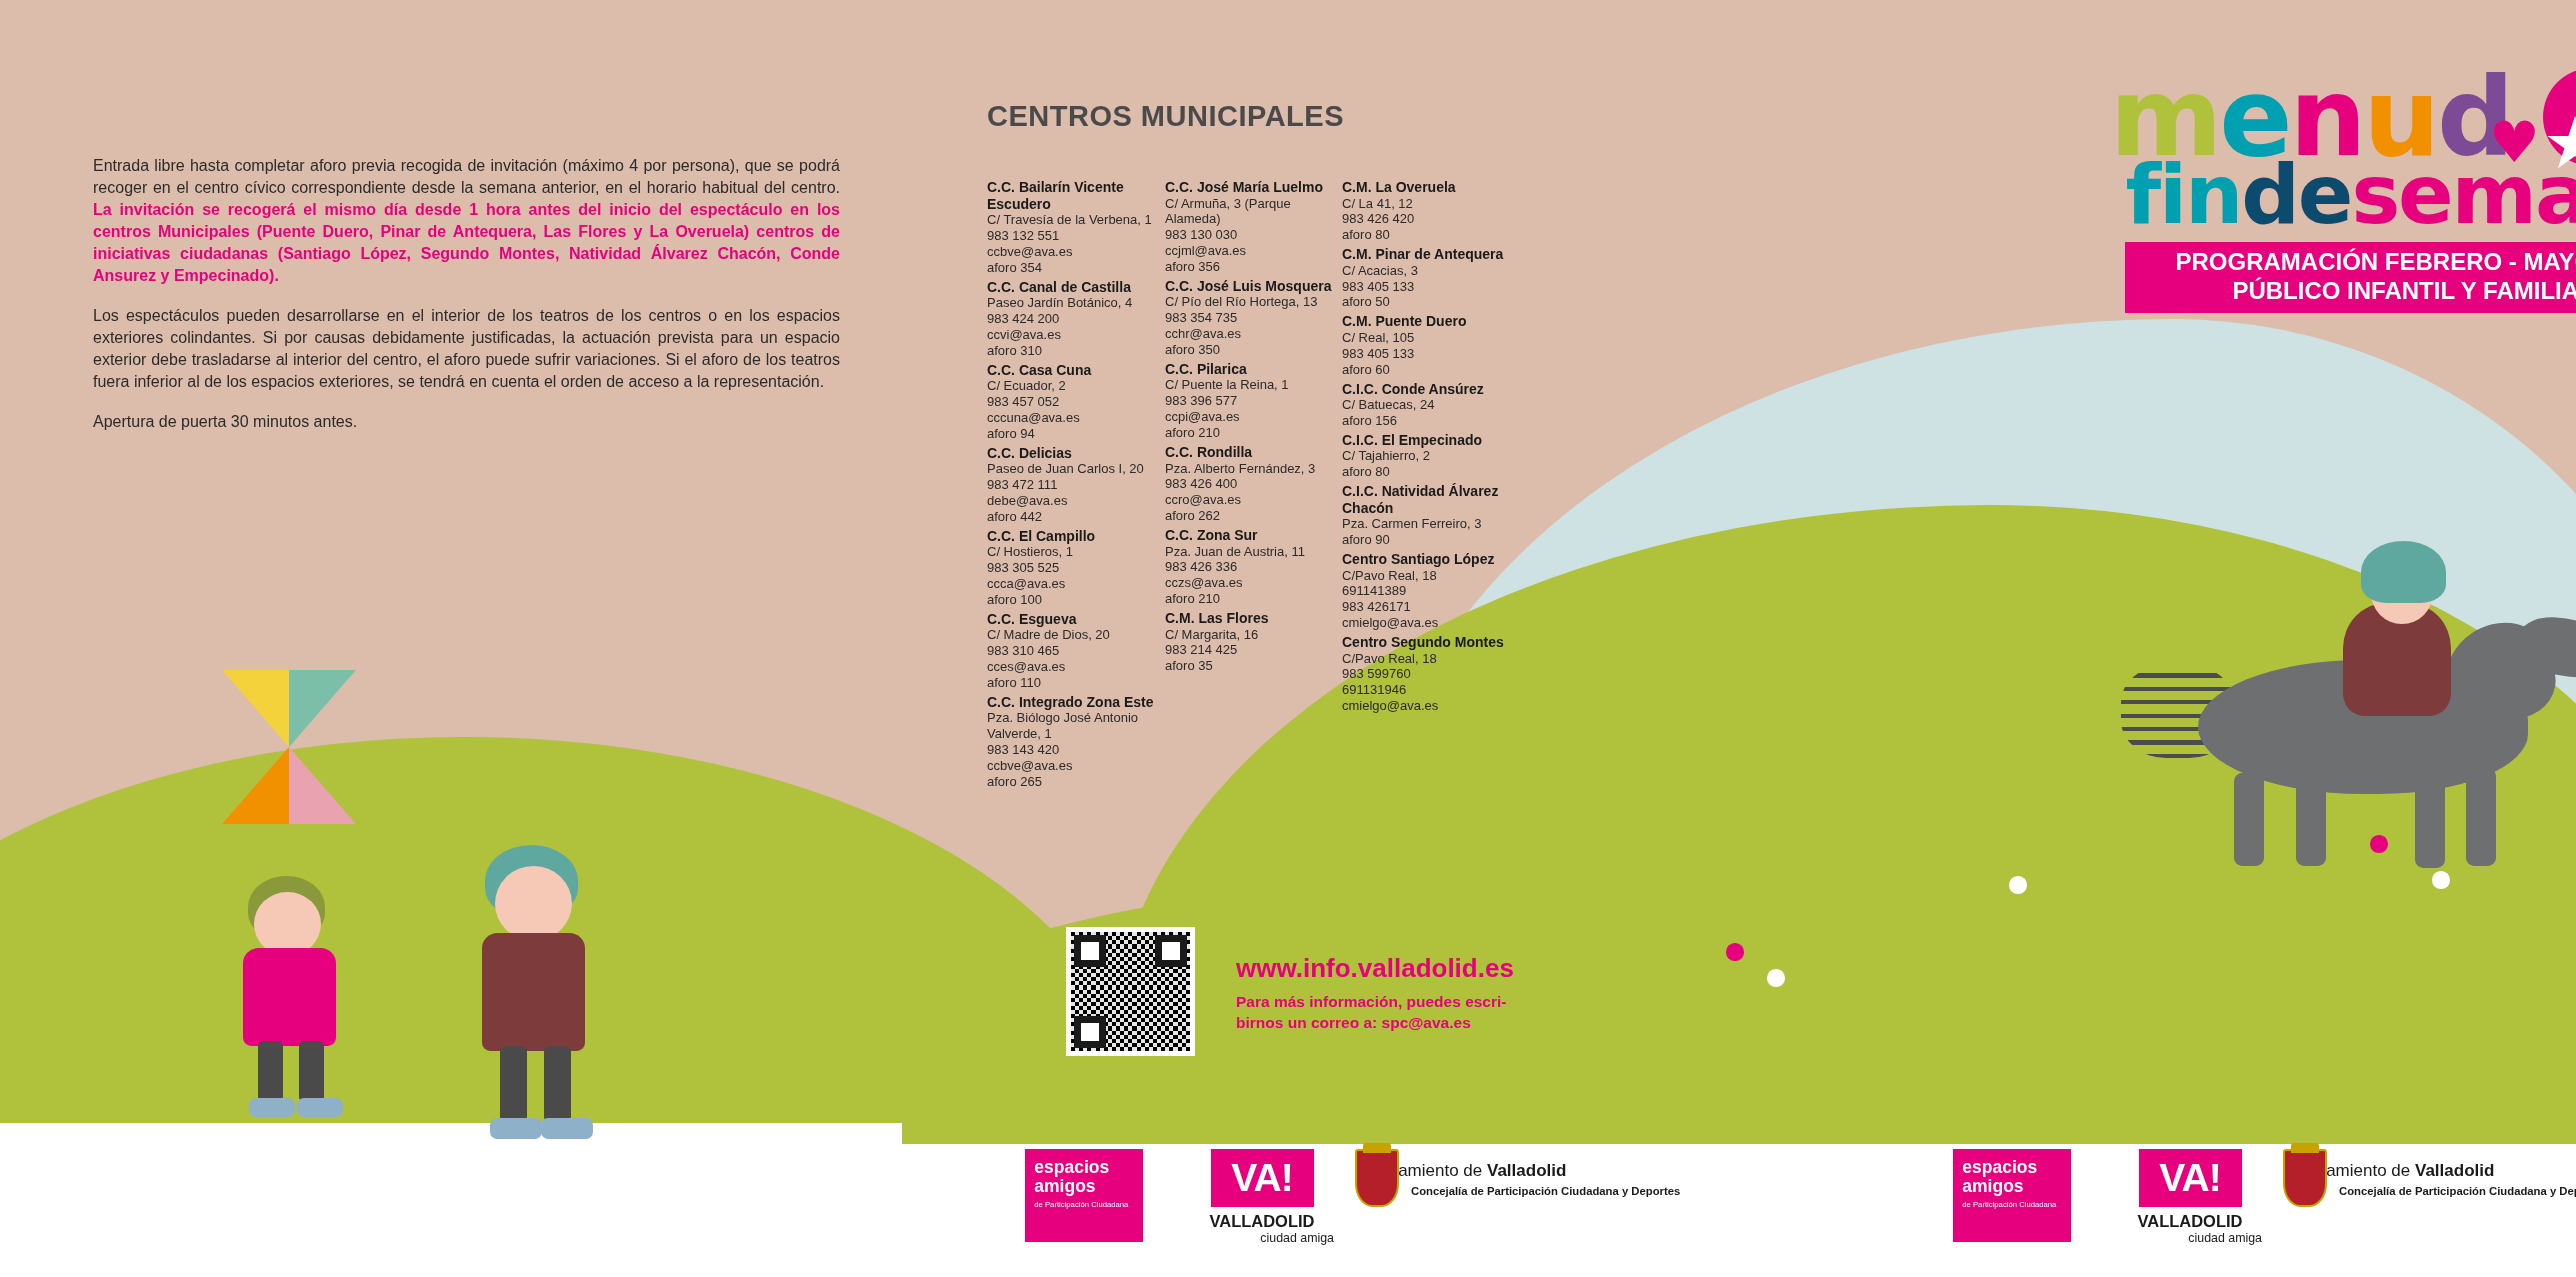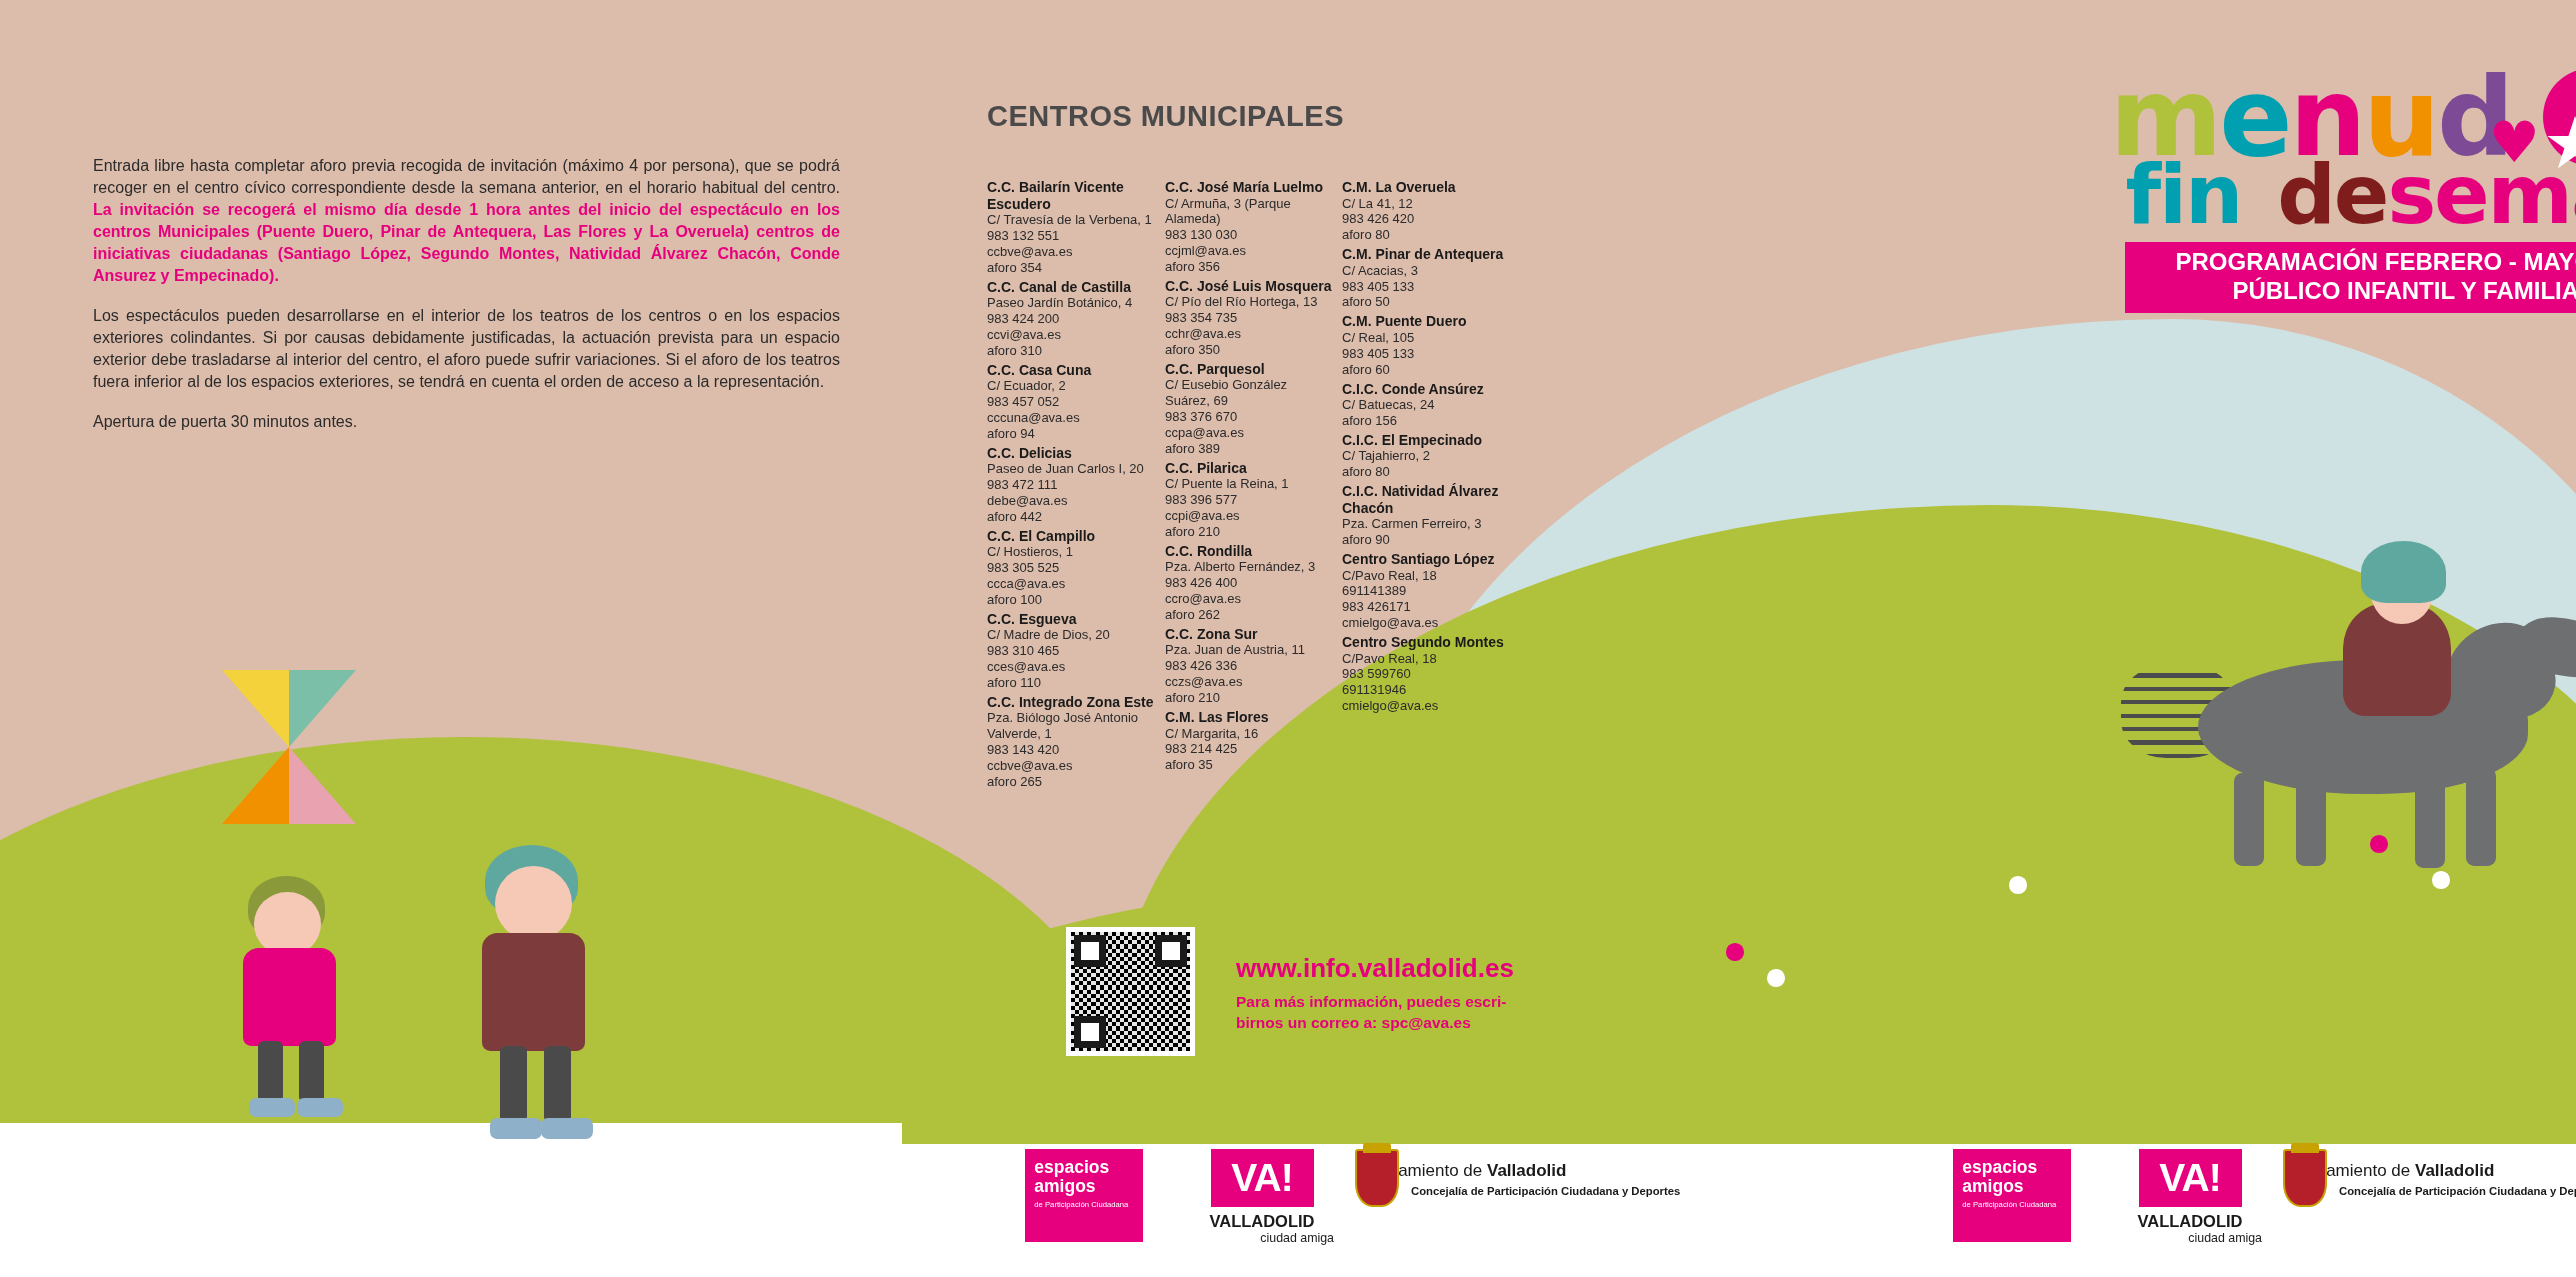--- a/index.html
+++ b/index.html
@@ -85,21 +85,21 @@
     background:#e6007e; display:flex; align-items:center; justify-content:center;
   }
   .star-circle span { color:#ffffff; font-size:72px; line-height:1; }
 
   .findesemana {
     position:absolute; left:20.6px; top:116px;
     font-size:82px; font-weight:bold; letter-spacing:-2.1px; white-space:nowrap;
     font-family:"DejaVu Sans", sans-serif;
   }
   .f-fin { color:#00a0b0; }
-  .f-de  { color:#7f1d1d;margin-left:36px; }
+  .f-de  { color:#0c4a6e; }
   .f-semana { color:#e6007e; }
 
   .prog-banner {
     position:absolute; left:20.6px; top:211px; width:577px; background:#e6007e;
     color:#ffffff; padding:6.2px 10.3px 8.2px 11.3px;
     font-size:24px; font-weight:bold; line-height:1.18; text-align:center;
   }
 
   
   .qr {
@@ -311,27 +311,20 @@
         <div class="ln">aforo 356</div>
       </div>
       <div class="centro">
         <div class="nm">C.C. José Luis Mosquera</div>
         <div class="ln">C/ Pío del Río Hortega, 13</div>
         <div class="ln">983 354 735</div>
         <div class="ln">cchr@ava.es</div>
         <div class="ln">aforo 350</div>
       </div>
       <div class="centro">
-        <div class="nm">C.C. Parquesol</div>
-        <div class="ln">C/ Eusebio González Suárez, 69</div>
-        <div class="ln">983 376 670</div>
-        <div class="ln">ccpa@ava.es</div>
-        <div class="ln">aforo 389</div>
-      </div>
-      <div class="centro">
         <div class="nm">C.C. Pilarica</div>
         <div class="ln">C/ Puente la Reina, 1</div>
         <div class="ln">983 396 577</div>
         <div class="ln">ccpi@ava.es</div>
         <div class="ln">aforo 210</div>
       </div>
       <div class="centro">
         <div class="nm">C.C. Rondilla</div>
         <div class="ln">Pza. Alberto Fernández, 3</div>
         <div class="ln">983 426 400</div>

